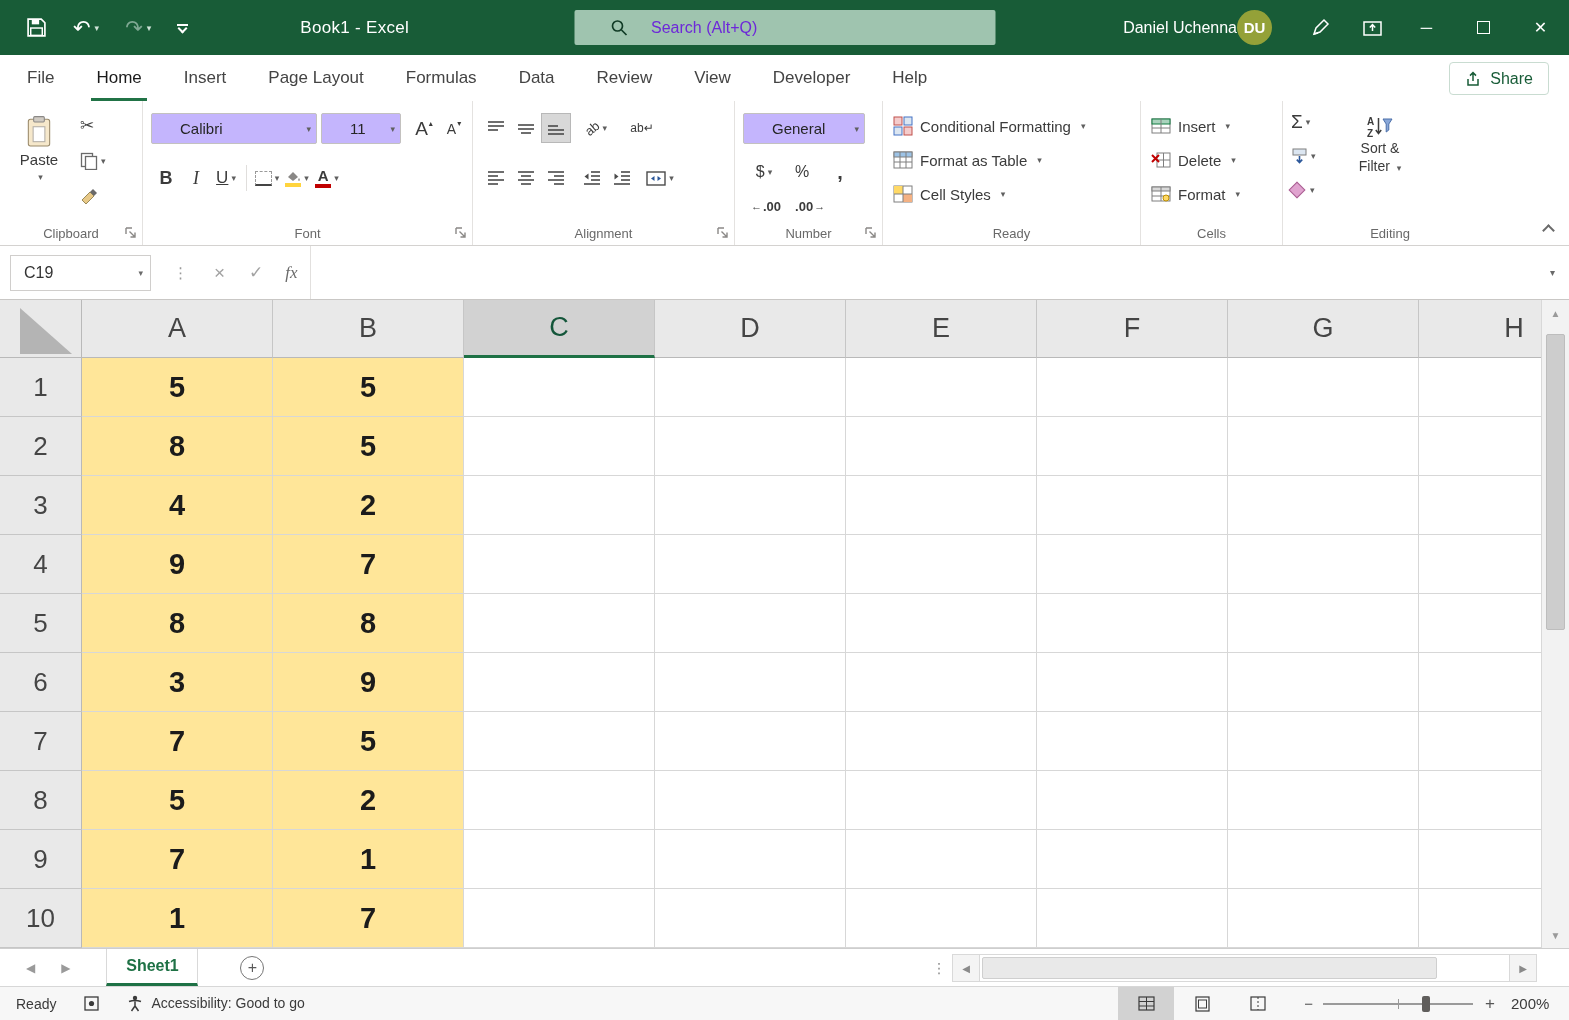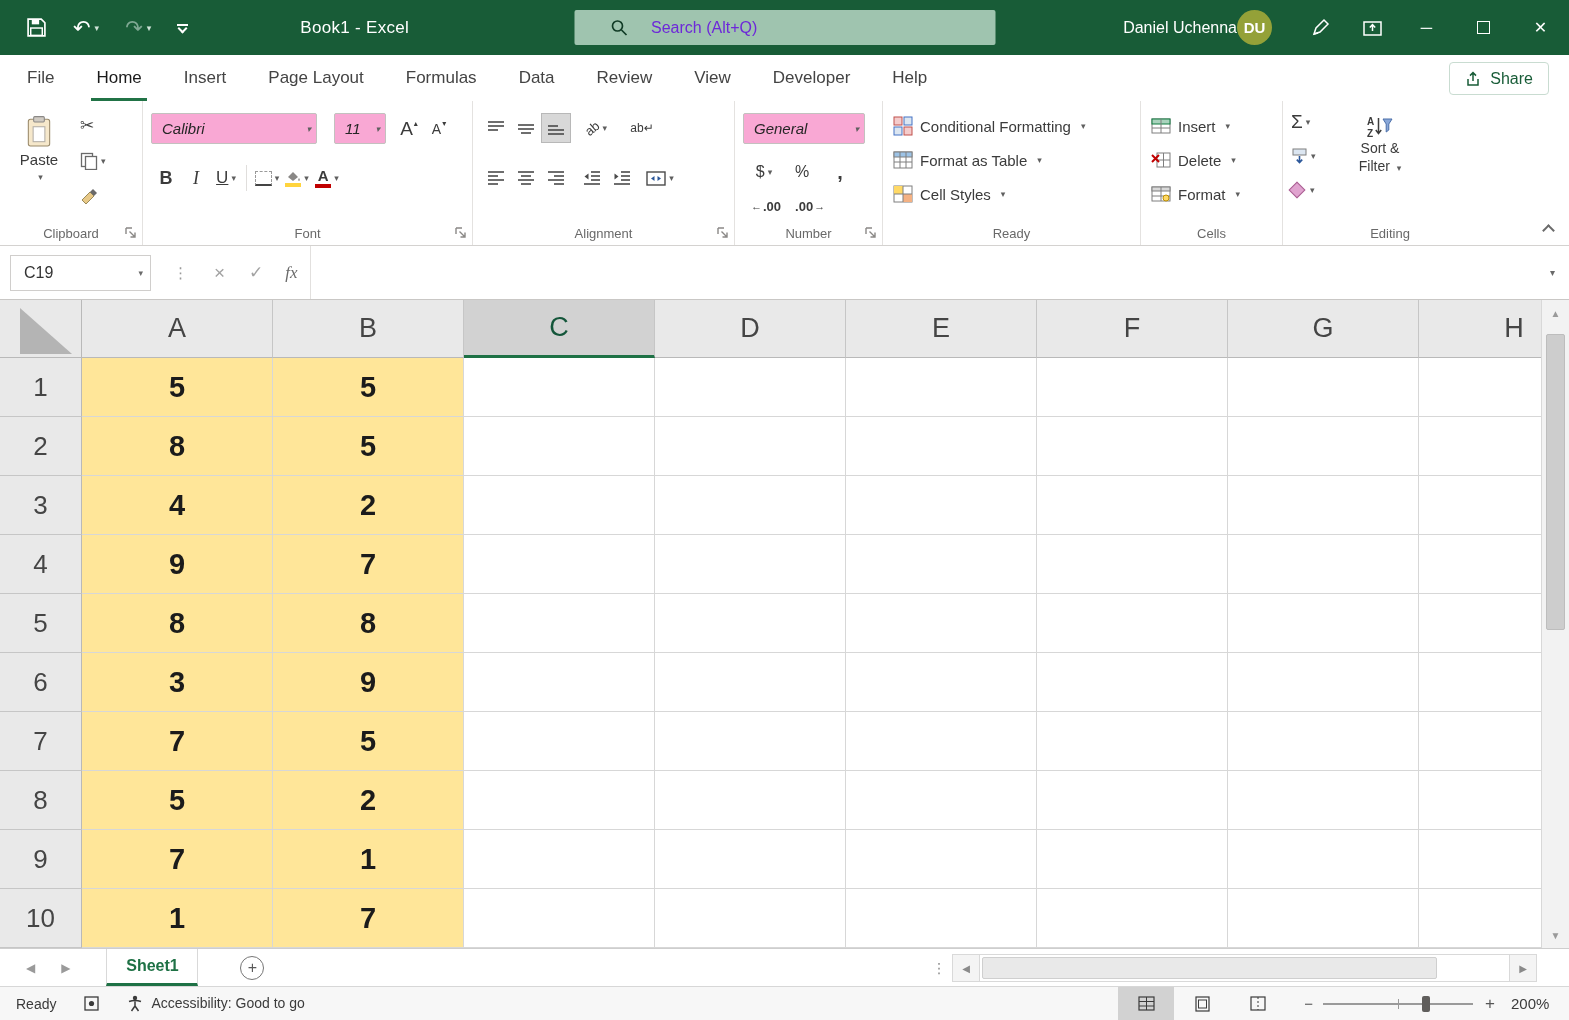--- a/index.html
+++ b/index.html
@@ -36,21 +36,21 @@
 
   
   .ribbon { position:absolute; top:101px; left:0; right:0; height:145px; background:#fff; border-bottom:1px solid #d4d2d0; display:flex; }
   .rgroup { position:relative; height:100%; border-right:1px solid #e4e2e0; flex:none; }
   .glabel { position:absolute; bottom:4px; left:0; right:0; text-align:center; font-size:13px; color:#696969; pointer-events:none; }
   .launcher { position:absolute; right:5px; bottom:6px; cursor:pointer; }
   .cv { font-size:9px; color:#5f5f5f; margin-left:3px; }
   .cva { font-size:9px; color:#5f5f5f; margin-left:auto; padding-right:5px; }
   .ricon { min-width:30px; height:30px; display:flex; align-items:center; justify-content:center; cursor:pointer; border:1px solid transparent; }
   .ricon.sel { background:#d8d8d8; border-color:#b8b8b8; }
-  .combo { height:31px; background:#f9a8d4; border:1px solid #c3c1bf; border-radius:2px; display:flex; align-items:center; padding-left:10px; font-size:15px; color:#262626; cursor:pointer;font-style:italic; }
+  .combo { height:31px; background:#c4b5fd; border:1px solid #c3c1bf; border-radius:2px; display:flex; align-items:center; padding-left:28px; font-size:15px; color:#262626; cursor:pointer; }
   .vdiv { width:1px; height:26px; background:#e0dedc; margin:0 5px; }
 
   .paste-big { position:absolute; left:10px; top:8px; width:58px; height:110px; display:flex; flex-direction:column; align-items:center; justify-content:flex-start; gap:4px; padding-top:6px; font-size:15px; color:#3b3b3b; cursor:pointer; }
   .clip-col { position:absolute; left:76px; top:10px; display:flex; flex-direction:column; gap:8px; }
   .mini-btn { width:48px; height:28px; display:flex; align-items:center; cursor:pointer; padding-left:4px; }
   .glyph-sc { font-size:17px; color:#444; }
 
   .frow1 { position:absolute; top:12px; left:8px; display:flex; align-items:center; }
   .frow2 { position:absolute; top:62px; left:8px; display:flex; align-items:center; }
   .bigA { font-size:19px; color:#3b3b3b; }
@@ -261,21 +261,21 @@
           <path d="M4.5 4.5 L10 10 M10 5.5 V10 H5.5" stroke="#8a8886" stroke-width="1.4" fill="none"></path>
         </svg>
     </div>
 
     <div class="rgroup" style="width:330px">
       <div class="frow1">
         <div class="combo" style="width:166px">
           <span>Calibri</span>
           <span class="cva">▾</span>
         </div>
-        <div class="combo" style="width:52px; margin-left:17px">
+        <div class="combo" style="width:80px; margin-left:4px">
           <span>11</span>
           <span class="cva">▾</span>
         </div>
         <div class="ricon" style="margin-left:8px">
             <span class="bigA">A</span>
             <span class="tinytri">▴</span>
           </div>
         <div class="ricon">
             <span class="smallA">A</span>
             <span class="tinytri">▾</span>

